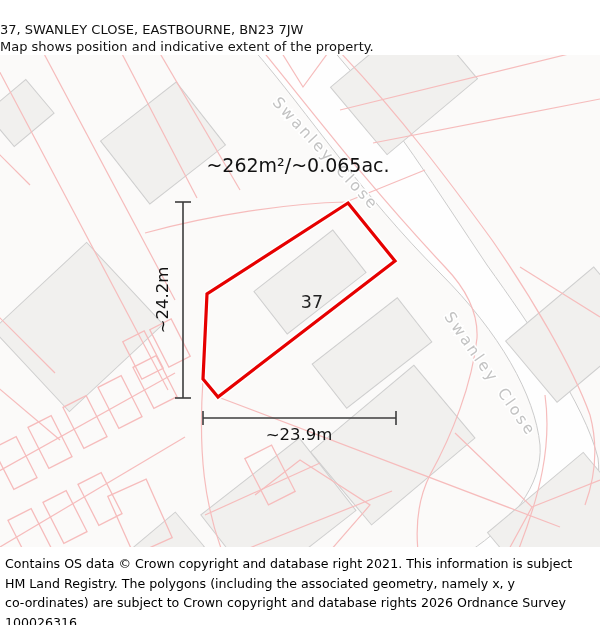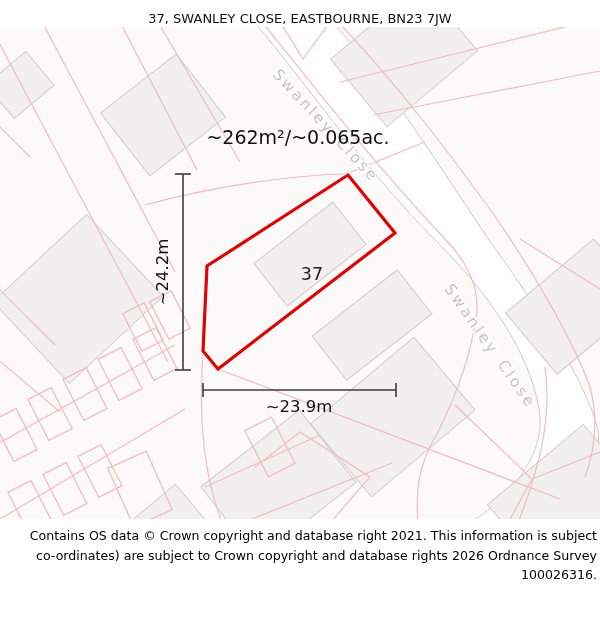--- a/index.html
+++ b/index.html
@@ -1,42 +1,43 @@
 <!DOCTYPE html>
 <html><head>
 <meta charset="utf-8">
 <style>
   html,body{margin:0;padding:0;}
   body{
     width:600px;height:625px;overflow:hidden;background:#ffffff;
     font-family:"DejaVu Sans","Liberation Sans",sans-serif;color:#000;
   }
-  .header{width:600px;text-align:center;padding-top:10px;}
+  .header{width:600px;text-align:left;padding-top:21px;}
   .header .title{font-size:13px;line-height:17px;color:#111;}
   .header .subtitle{font-size:13px;line-height:17px;color:#111;}
   .map-wrap{position:relative;width:600px;height:492px;background:#fbfaf9;}
   .map-wrap svg{display:block;}
   .footer{
     width:592px;padding:7px 4px 0 5px;font-size:12.6px;line-height:19.5px;color:#000;
   }
-  .footer div{white-space:nowrap;text-align:right;}
+  .footer div{white-space:nowrap;}
   text{user-select:none;}
   .street-text{
     font-size:15.5px;fill:#c3c3c3;letter-spacing:2.5px;word-spacing:3px;
     stroke:#ffffff;stroke-width:3px;paint-order:stroke;
   }
   .dim-text{font-size:16.5px;fill:#111;}
   .area-text{font-size:19px;fill:#111;}
   .plot-num{font-size:17.5px;fill:#222;}
 </style>
 </head>
 <body>
 
 <div class="header">
   <div class="title">37, SWANLEY CLOSE, EASTBOURNE, BN23 7JW</div>
+  <div class="subtitle">Map shows position and indicative extent of the property.</div>
 </div>
 
 <div class="map-wrap">
 <svg width="600" height="492" viewBox="0 0 600 492" xmlns="http://www.w3.org/2000/svg">
 
   <g>
     <path d="M254,-5 C310,60 360,138 440,218 C500,278 535,340 540,390 C543,430 510,470 470,496 L562,496 C580,470 603,440 598,403 C585,350 530,270 487,210 C440,140 390,60 333,-5 Z" fill="#fefefe" stroke="none"></path>
     <path d="M254,-5 C310,60 360,138 440,218 C500,278 535,340 540,390 C543,430 510,470 470,496" fill="none" stroke="#cccccc" stroke-width="1"></path>
     <path d="M333,-5 C390,60 440,140 487,210 C530,270 585,350 598,403 C603,440 580,470 562,496" fill="none" stroke="#cccccc" stroke-width="1"></path>
   </g>
@@ -116,15 +117,16 @@
   <text class="street-text" text-anchor="middle" transform="translate(486,322) rotate(55)">Swanley Close</text>
   <text class="area-text" x="298" y="117" text-anchor="middle">~262m²/~0.065ac.</text>
   <text class="plot-num" x="312" y="253" text-anchor="middle">37</text>
   <text class="dim-text" text-anchor="middle" transform="translate(168,245) rotate(-90)">~24.2m</text>
   <text class="dim-text" x="299" y="385" text-anchor="middle">~23.9m</text>
 </svg>
 </div>
 
 <div class="footer">
   <div>Contains OS data © Crown copyright and database right 2021. This information is subject</div>
+  <div>HM Land Registry. The polygons (including the associated geometry, namely x, y</div>
   <div>co-ordinates) are subject to Crown copyright and database rights 2026 Ordnance Survey</div>
   <div>100026316.</div>
 </div>
 
 </body></html>

